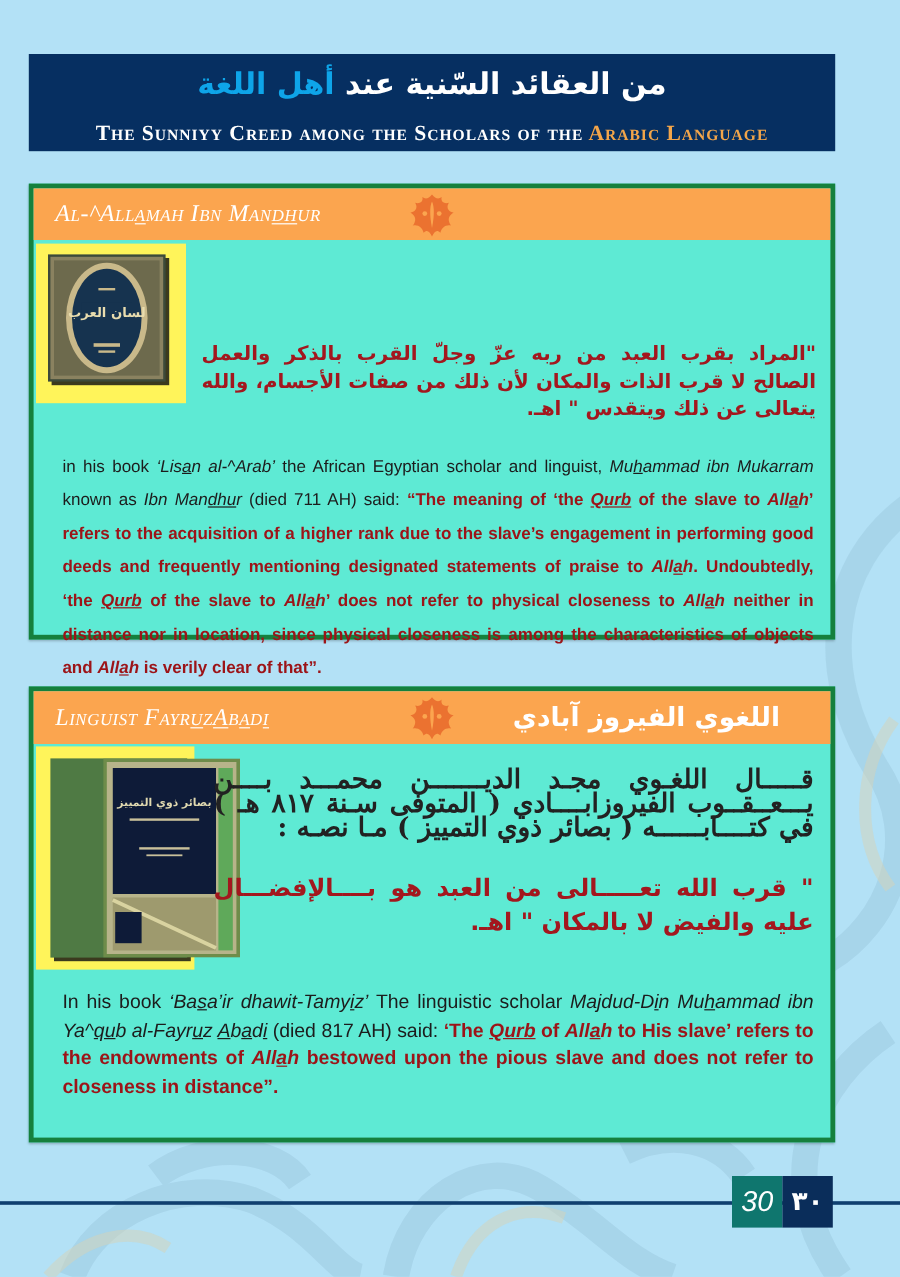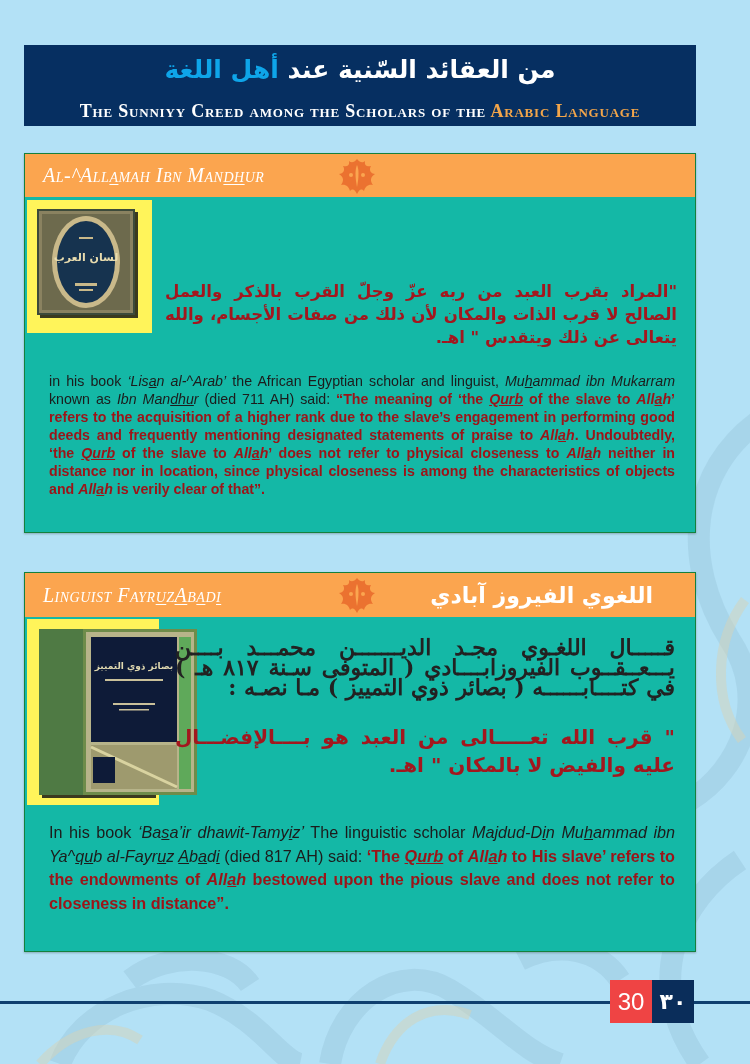--- a/index.html
+++ b/index.html
@@ -36,22 +36,22 @@
     font-variant: small-caps;
     font-size: 18px;
     line-height: 22px;
     font-weight: bold;
   }
   .page-header .en-title .hl { color: #f2a54a; }
 
   
   .section {
     position: absolute; left: 24px; width: 672px;
-    background: #14b8a6;
-    border: 1px solid #15803d;
+    background: #5eead4;
+    border: 4px solid #15803d;
     box-shadow: 0 1px 2px rgba(0,0,0,0.25);
   }
   .section .bar {
     height: 43px; background: #fba54f;
     position: relative;
     display: flex; align-items: center;
   }
   .section .bar .en-name {
     position: absolute; left: 18px; top: 0; height: 43px;
     display: flex; align-items: center;
@@ -101,23 +101,23 @@
   .en-text i { font-style: italic; }
   .en-text u { text-underline-offset: 1px; }
 
   
   .footer-line {
     position: absolute; left: 0; top: 1001px; width: 750px; height: 3px;
     background: #0f3f6f;
   }
   .page-num-en {
     position: absolute; left: 610px; top: 980px; width: 42px; height: 43px;
-    background: #ef4444; color: #fff;
+    background: #0f766e; color: #fff;
     font-family: "Liberation Sans", sans-serif; font-size: 24px;
-    display: flex; align-items: center; justify-content: center;
+    display: flex; align-items: center; justify-content: center; font-style: italic;
   }
   .page-num-ar {
     position: absolute; left: 652px; top: 980px; width: 42px; height: 43px;
     background: #0a2d5a; color: #fff;
     font-family: "DejaVu Sans", sans-serif; font-size: 22px; font-weight: bold;
     display: flex; align-items: center; justify-content: center;
     direction: rtl;
   }
 </style>
 </head>
@@ -180,21 +180,21 @@
         <text x="49" y="52" text-anchor="middle" font-size="11" fill="#e8dcae" font-family="DejaVu Sans, sans-serif" font-weight="bold" direction="rtl">لسان العرب</text>
         <rect x="38" y="74" width="22" height="3" fill="#c9b98a"></rect>
         <rect x="42" y="80" width="14" height="2" fill="#c9b98a"></rect>
         <rect x="42" y="28" width="14" height="2" fill="#c9b98a"></rect>
       </svg>
     </div>
   </div>
 
   <div class="ar-quote" style="left:140px; top:126px; width:512px; font-size:16.5px; line-height:23px;">"المراد بقرب العبد من ربه عزّ وجلّ القرب بالذكر والعمل الصالح لا قرب الذات والمكان لأن ذلك من صفات الأجسام، والله يتعالى عن ذلك ويتقدس " اهـ.</div>
 
-  <div class="en-text" style="left:24px; top:218px; width:626px; font-size:14.2px; line-height:18px;">
+  <div class="en-text" style="left:24px; top:218px; width:626px; font-size:14.2px; line-height:28px;">
     <span>in his book </span><i><span>‘Lis</span><u>a</u><span>n al-^Arab’</span></i><span> the African Egyptian scholar and linguist, </span><i><span>Mu</span><u>h</u><span>ammad ibn Mukarram</span></i><span> known as </span><i><span>Ibn Man</span><u>dhu</u><span>r</span></i><span> (died 711 AH) said: </span><span class="q"><span>“The meaning of ‘the </span><i><u>Qurb</u></i><span> of the slave to </span><i><span>All</span><u>a</u><span>h</span></i><span>’ refers to the acquisition of a higher rank due to the slave’s engagement in performing good deeds and frequently mentioning designated statements of praise to </span><i><span>All</span><u>a</u><span>h</span></i><span>. Undoubtedly, ‘the </span><i><u>Qurb</u></i><span> of the slave to </span><i><span>All</span><u>a</u><span>h</span></i><span>’ does not refer to physical closeness to </span><i><span>All</span><u>a</u><span>h</span></i><span> neither in distance nor in location, since physical closeness is among the characteristics of objects and </span><i><span>All</span><u>a</u><span>h</span></i><span> is verily clear of that”.</span></span>
   </div>
 </div>
 
 <div class="section" style="top:572px; height:380px;">
   <div class="bar" style="height:44px;">
     <div class="en-name" style="height:44px;">
       <span>Linguist Fayr</span>
         <u>u</u>
         <span>z </span>

